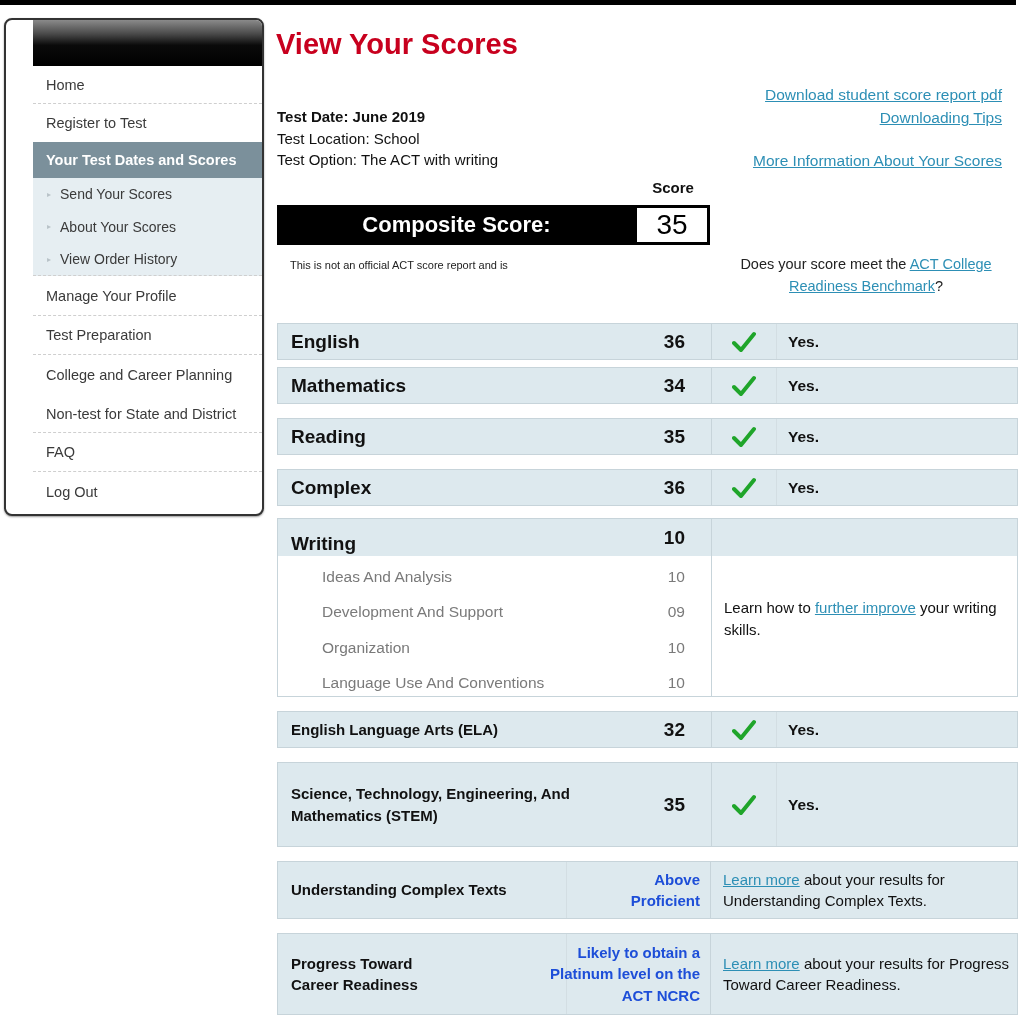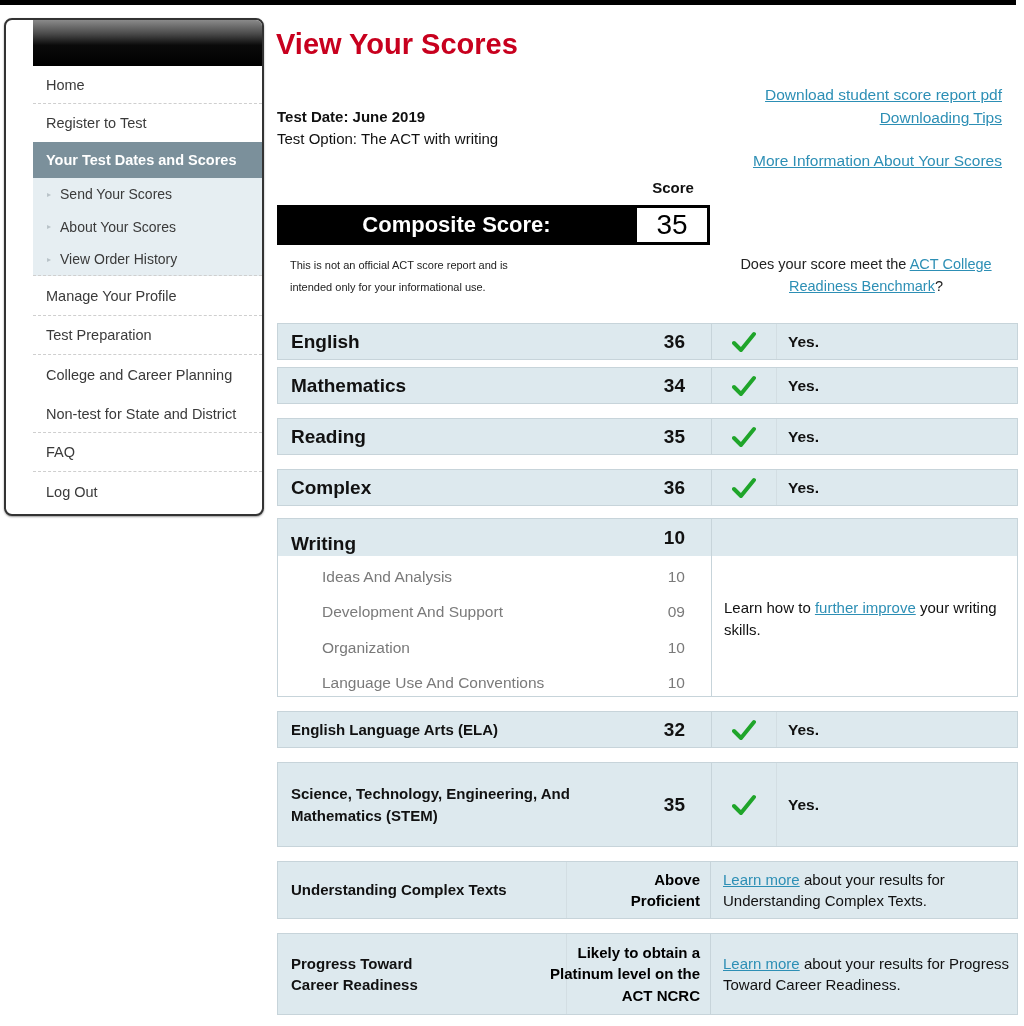--- a/index.html
+++ b/index.html
@@ -76,21 +76,21 @@
   .writing-body { display: flex; height: 140px; }
   .writing-left { width: 433px; padding-top: 3px; }
   .wsub { height: 35.5px; display: flex; align-items: center; font-size: 15.5px; color: #7a7a7a; }
   .wsub .name { width: 347px; padding-left: 44px; }
   .wsub .num { width: 86px; text-align: right; padding-right: 26px; }
   .writing-right { flex: 1; border-left: 1px solid #c7d4da; display: flex; align-items: center; padding-left: 12px; font-size: 15px; line-height: 22px; color: #111; padding-bottom: 14px; }
 
   
   .info-row { position: absolute; left: 277px; width: 741px; background: #dde9ee; border: 1px solid #c7d4da; display: flex; }
   .info-row .subj { width: 289px; padding-left: 13px; display: flex; align-items: center; font-weight: bold; font-size: 15px; line-height: 21.5px; border-right: 1px solid #d3dee3; }
-  .info-row .level { width: 143px; padding-right: 10px; display: flex; align-items: center; justify-content: flex-end; text-align: right; font-weight: bold; font-size: 15px; line-height: 21.5px; color: #000000; }
+  .info-row .level { width: 143px; padding-right: 10px; display: flex; align-items: center; justify-content: flex-end; text-align: right; font-weight: bold; font-size: 15px; line-height: 21.5px; color: #1d4ed8; }
   .info-row .desc { flex: 1; border-left: 1px solid #c7d4da; padding-left: 12px; display: flex; align-items: center; font-size: 15px; line-height: 21.5px; color: #111; }
 </style>
 </head>
 <body>
 
 <div class="top-bar"></div>
 
 <nav class="sidebar">
   <div class="sidebar-header"></div>
   <div class="sb-item" style="height:38px;">
@@ -131,39 +131,39 @@
     </div>
   <div class="sb-item noborder" style="height:40px;">
       <span>Log Out</span>
     </div>
 </nav>
 
 <h1 class="page-title">View Your Scores</h1>
 
 <div class="test-info">
   <div class="bold">Test Date: June 2019</div>
+  <div>Test Location: School</div>
   <div>Test Option: The ACT with writing</div>
 </div>
 
 <div class="links">
   <div><a>Download student score report pdf</a></div>
   <div><a>Downloading Tips</a></div>
   <div class="gap"></div>
   <div><a>More Information About Your Scores</a></div>
 </div>
 
 <div class="score-head">Score</div>
 <div class="composite">
   <div class="composite-label">Composite Score:</div>
   <div class="composite-value">35</div>
 </div>
 
 <div class="disclaimer">
   <div>This is not an official ACT score report and is</div>
-  <div>intended only for your informational use.</div>
 </div>
 
 <div class="benchmark-q">
   <span>Does your score meet the </span><a>ACT College Readiness Benchmark</a><span>?</span>
 </div>
 
 <div class="row" style="top:323px; height:37px;">
   <div class="subj">English</div>
   <div class="val">36</div>
   <div class="check">

